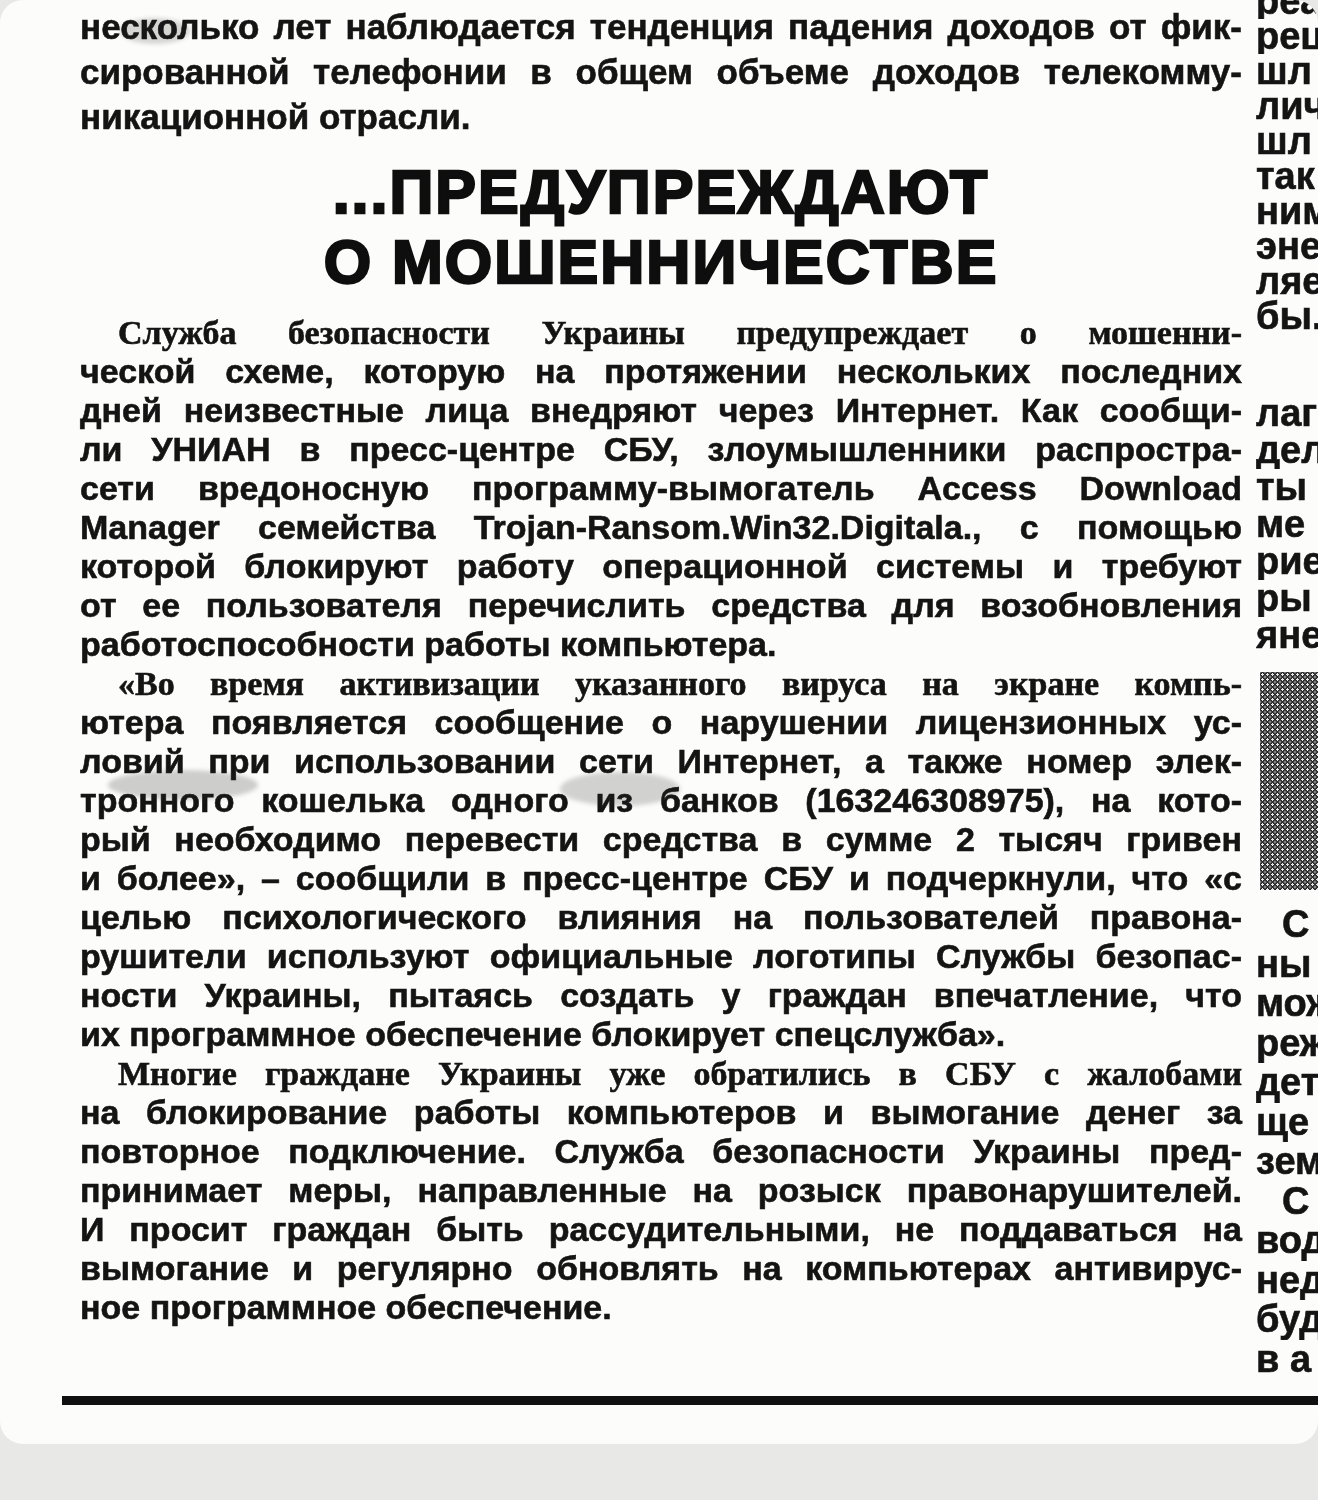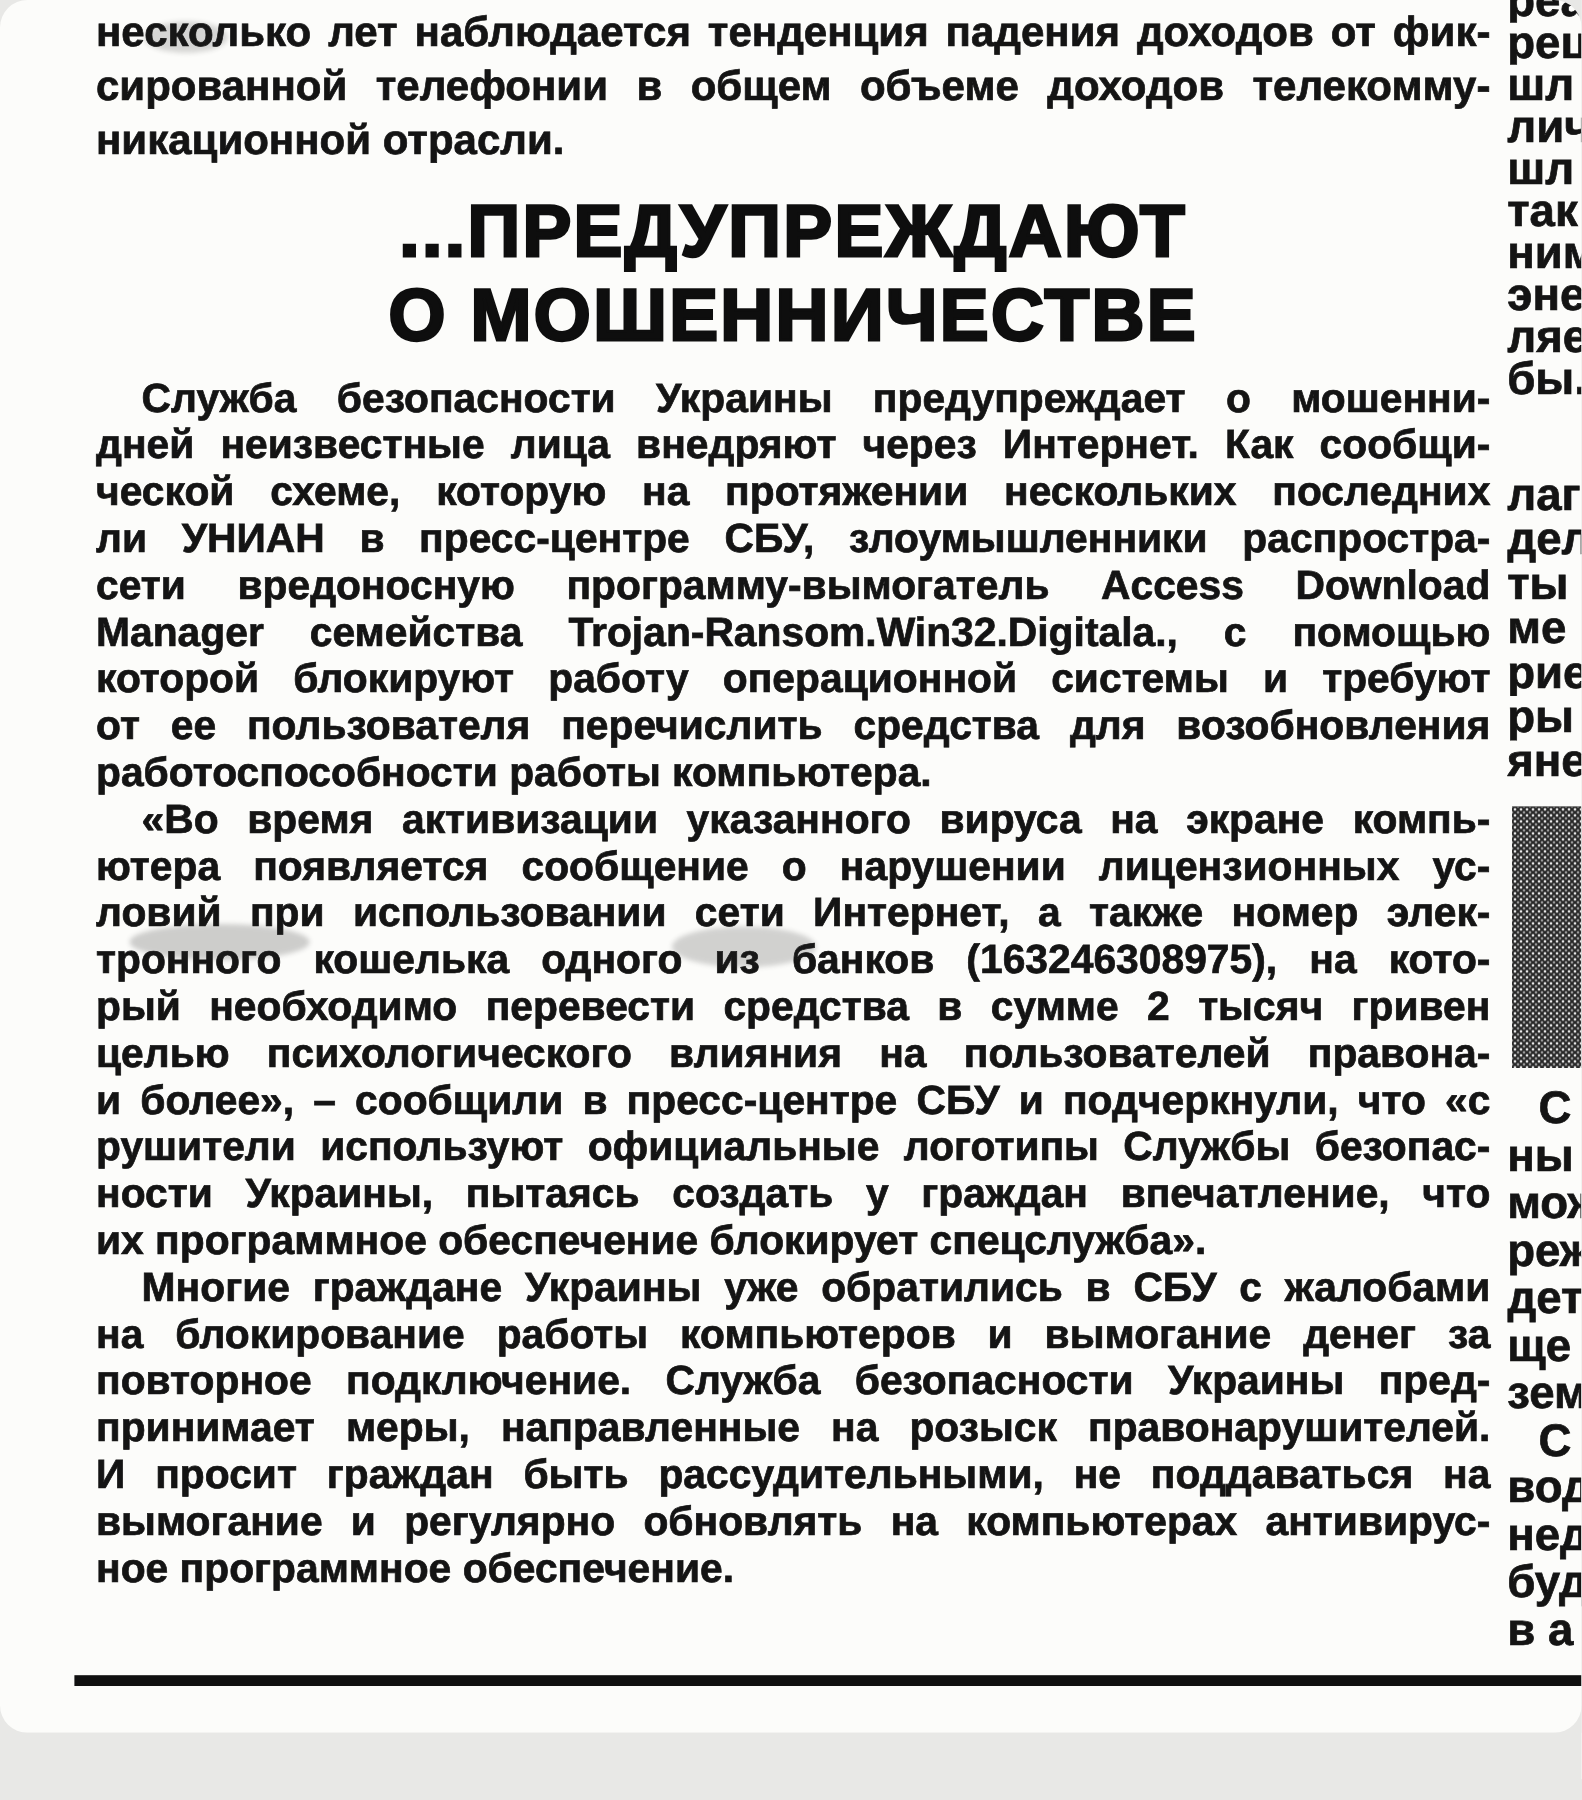--- a/index.html
+++ b/index.html
@@ -35,21 +35,21 @@
     font-size:61px; line-height:70px; font-weight:bold;
     letter-spacing:2px;
     -webkit-text-stroke:2.4px #0e0e0e;
     color:#0e0e0e;
   }
   .body-text {
     margin-top:16px;
     font-size:34px; line-height:39px; font-weight:bold;
     -webkit-text-stroke:0.6px #141414;
   }
-  .body-text .para.indent-first div:first-child { text-indent:38px; }
+  .body-text .para.indent-first div:first-child { text-indent:38px;font-family:Liberation Serif, serif; }
   
   .right-col {
     position:absolute; left:1256px; top:0; width:62px; height:1460px;
     overflow:hidden;
     font-size:38px; font-weight:bold;
     -webkit-text-stroke:0.6px #141414;
   }
   .right-col div { white-space:nowrap; overflow:hidden; }
   .rc-g1 { position:absolute; top:-16px; left:0; width:62px; line-height:35px; }
   .rc-g2 { position:absolute; top:395px; left:0; width:62px; line-height:37px; }
@@ -89,37 +89,37 @@
       </div>
 
     <div class="headline">
         <div>...ПРЕДУПРЕЖДАЮТ</div>
         <div>О МОШЕННИЧЕСТВЕ</div>
       </div>
 
     <div class="body-text">
       <div class="para indent-first">
           <div>Служба безопасности Украины предупреждает о мошенни-</div>
+          <div>ческой схеме, которую на протяжении нескольких последних</div>
           <div>дней неизвестные лица внедряют через Интернет. Как сообщи-</div>
-          <div>ческой схеме, которую на протяжении нескольких последних</div>
           <div>ли УНИАН в пресс-центре СБУ, злоумышленники распростра-</div>
           <div>сети вредоносную программу-вымогатель Access Download</div>
           <div>Manager семейства Trojan-Ransom.Win32.Digitala., с помощью</div>
           <div>которой блокируют работу операционной системы и требуют</div>
           <div>от ее пользователя перечислить средства для возобновления</div>
           <div>работоспособности работы компьютера.</div>
         </div>
       <div class="para indent-first">
           <div>«Во время активизации указанного вируса на экране компь-</div>
           <div>ютера появляется сообщение о нарушении лицензионных ус-</div>
           <div>ловий при использовании сети Интернет, а также номер элек-</div>
           <div>тронного кошелька одного из банков (163246308975), на кото-</div>
           <div>рый необходимо перевести средства в сумме 2 тысяч гривен</div>
+          <div>и более», – сообщили в пресс-центре СБУ и подчеркнули, что «с</div>
           <div>целью психологического влияния на пользователей правона-</div>
-          <div>и более», – сообщили в пресс-центре СБУ и подчеркнули, что «с</div>
           <div>рушители используют официальные логотипы Службы безопас-</div>
           <div>ности Украины, пытаясь создать у граждан впечатление, что</div>
           <div>их программное обеспечение блокирует спецслужба».</div>
         </div>
       <div class="para indent-first">
           <div>Многие граждане Украины уже обратились в СБУ с жалобами</div>
           <div>на блокирование работы компьютеров и вымогание денег за</div>
           <div>повторное подключение. Служба безопасности Украины пред-</div>
           <div>принимает меры, направленные на розыск правонарушителей.</div>
           <div>И просит граждан быть рассудительными, не поддаваться на</div>

